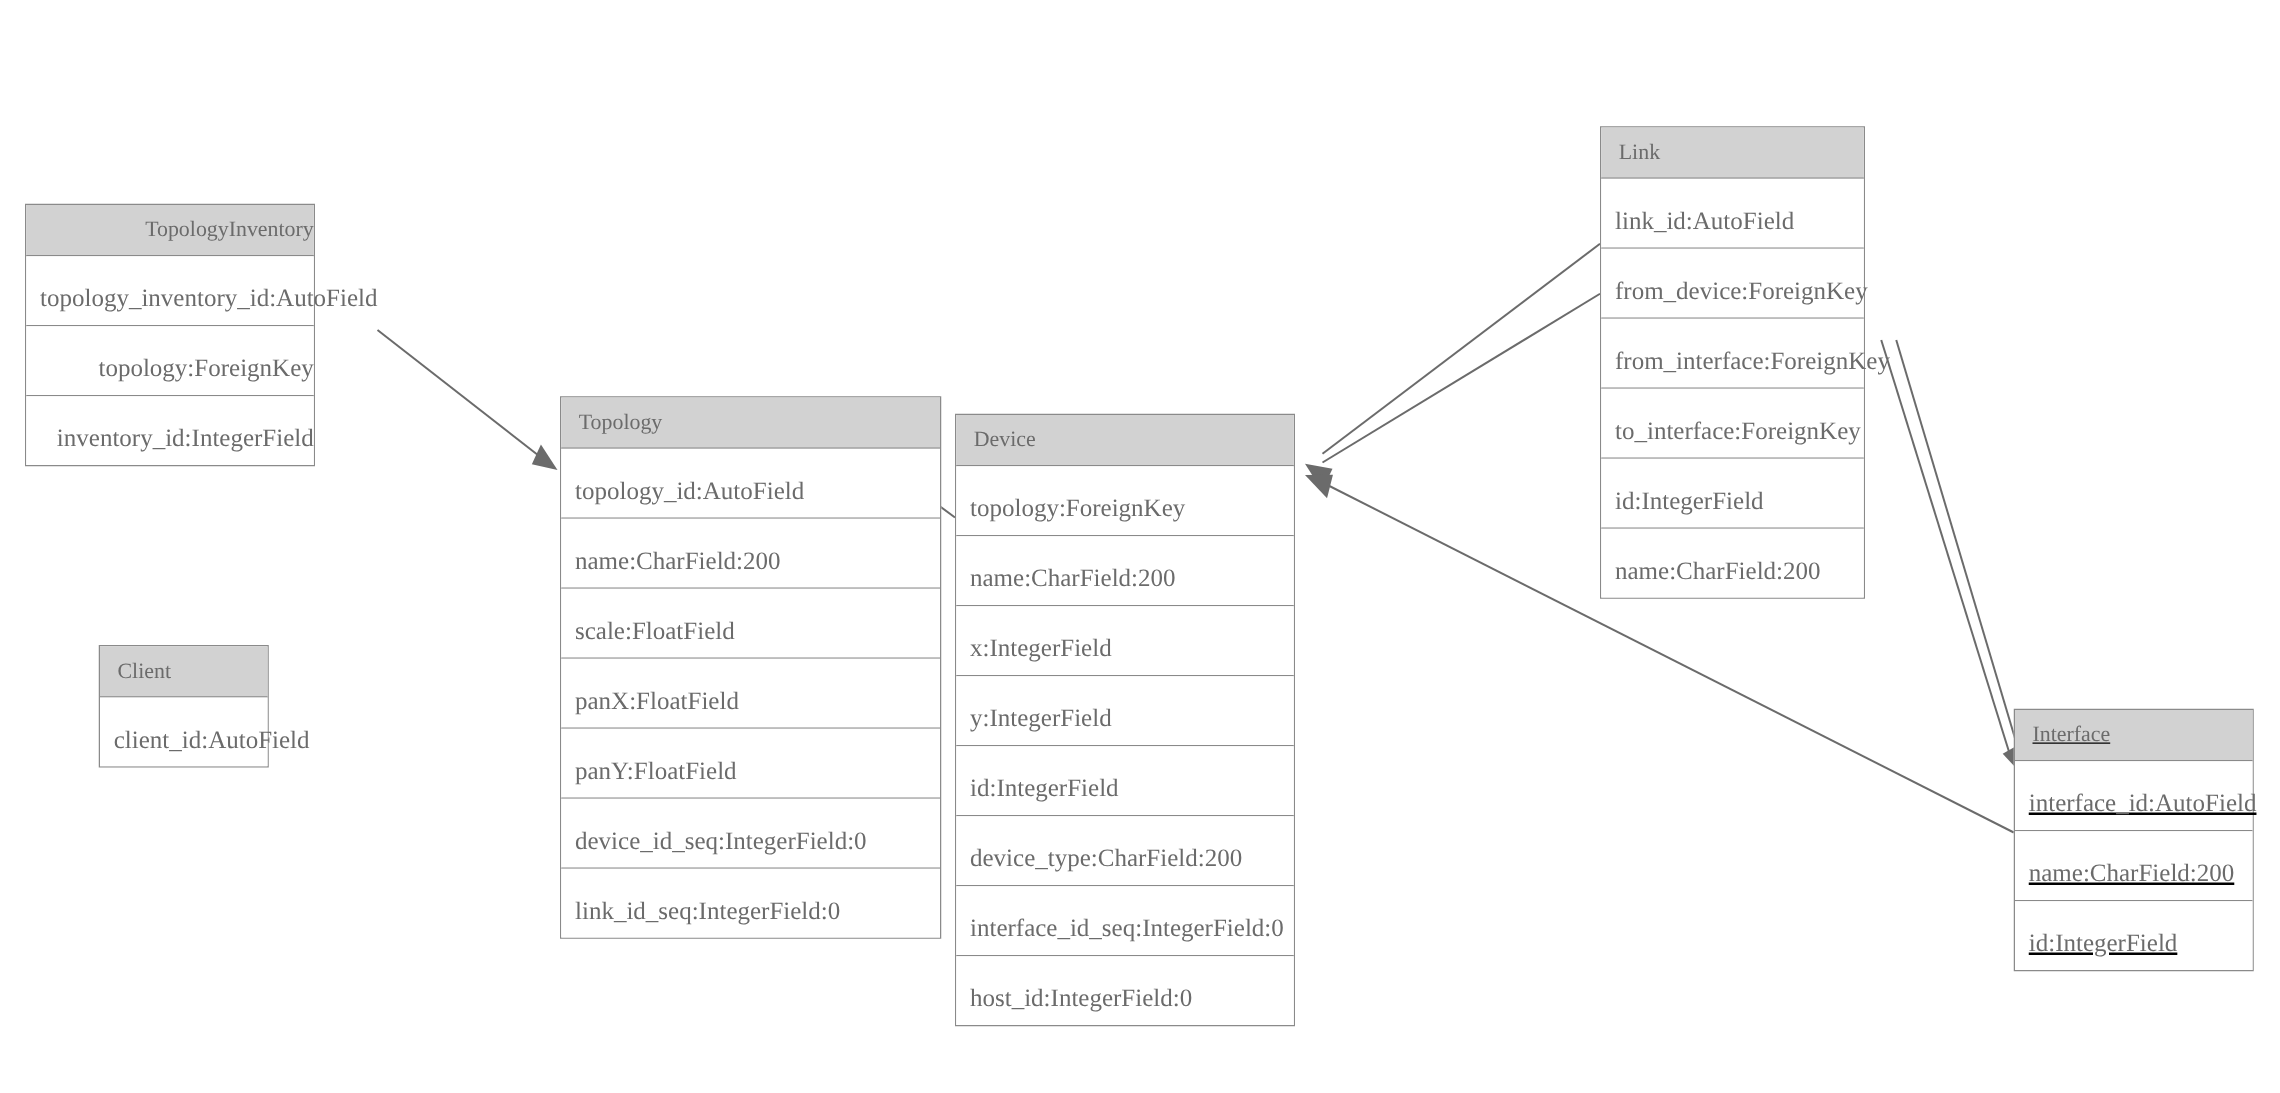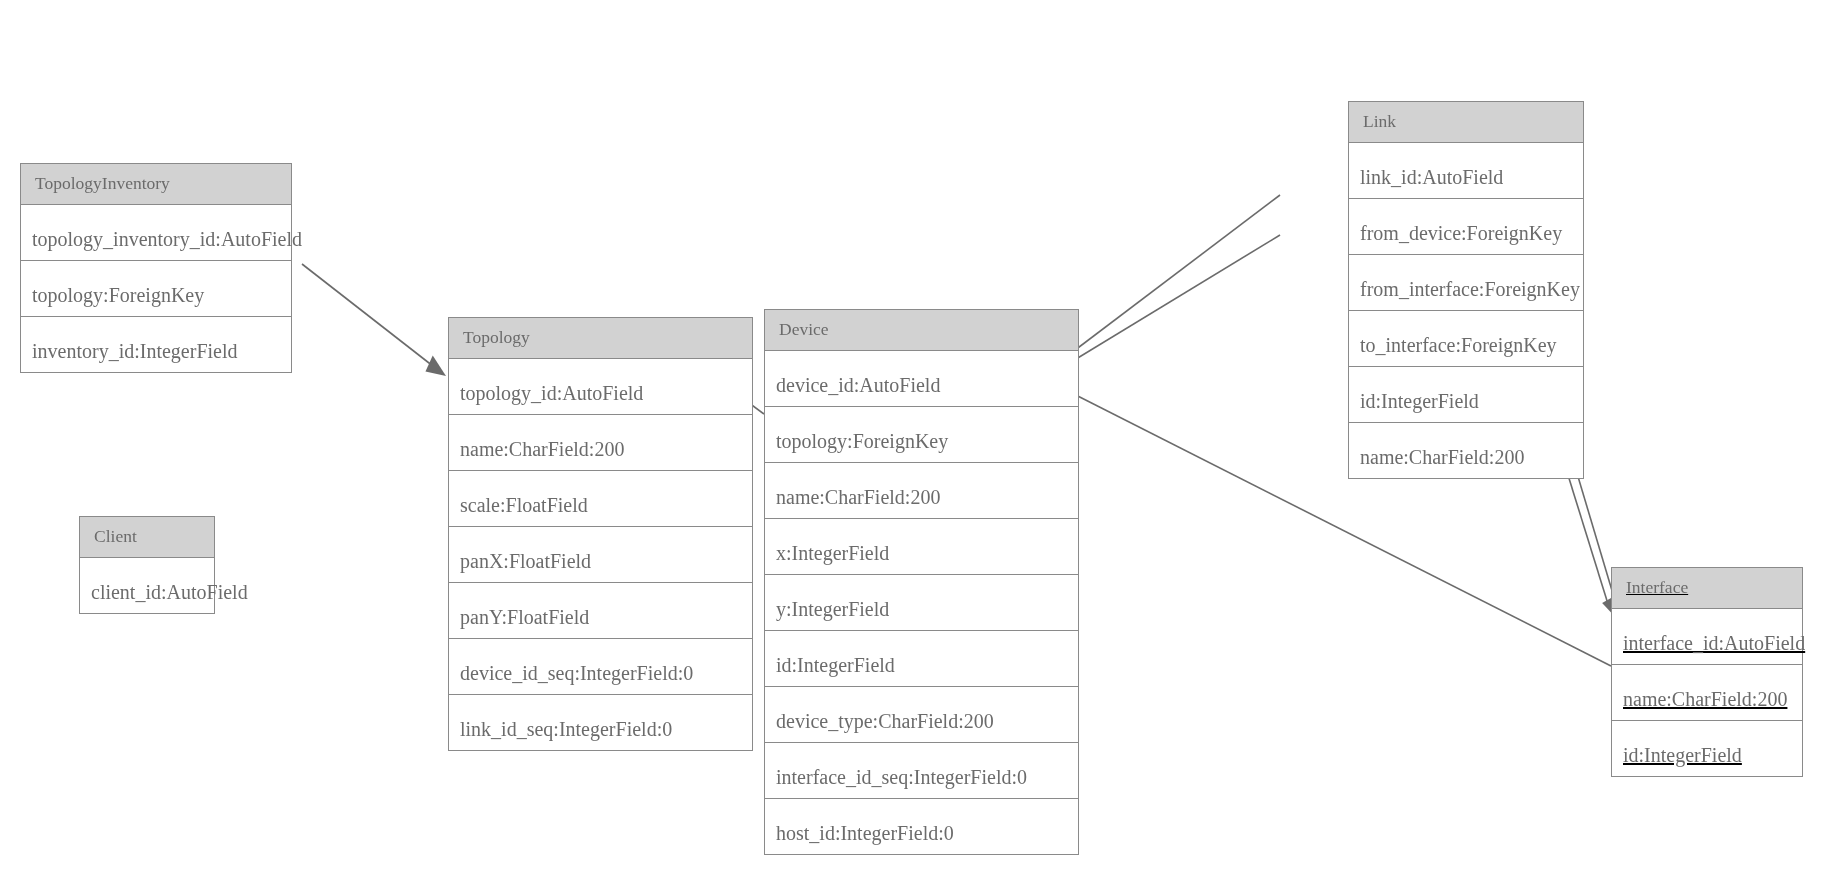--- a/index.html
+++ b/index.html
@@ -93,53 +93,52 @@
     </g>
 
     <g>
       <line x1="1517" y1="272" x2="1616" y2="604" stroke="#6b6b6b" stroke-width="1.6" fill="none"></line>
     </g>
 
     <polygon points="0,0 -25,-9 -21,10" transform="translate(1618,620) rotate(72.5)" fill="#6b6b6b"></polygon>
   </svg>
 
   <div id="entity-layer">
-      <div class="entity" style="left: 20px; top: 163px; width: 272px;">
+      <div class="entity" style="left: 20px; top: 163px; width: 232px; text-align: right;">
         <div class="entity-header">TopologyInventory</div>
         <div class="entity-field">topology_inventory_id:AutoField</div>
         <div class="entity-field">topology:ForeignKey</div>
         <div class="entity-field">inventory_id:IntegerField</div>
       </div>
       <div class="entity" style="left: 448px; top: 317px; width: 305px;">
         <div class="entity-header">Topology</div>
         <div class="entity-field">topology_id:AutoField</div>
         <div class="entity-field">name:CharField:200</div>
         <div class="entity-field">scale:FloatField</div>
         <div class="entity-field">panX:FloatField</div>
         <div class="entity-field">panY:FloatField</div>
         <div class="entity-field">device_id_seq:IntegerField:0</div>
         <div class="entity-field">link_id_seq:IntegerField:0</div>
       </div>
       <div class="entity" style="left: 79px; top: 516px; width: 136px;">
         <div class="entity-header">Client</div>
         <div class="entity-field">client_id:AutoField</div>
       </div>
-      <div class="entity" style="left: 764px; top: 309px; width: 315px;">
+      <div class="entity" style="left: 764px; top: 331px; width: 272px;">
         <div class="entity-header">Device</div>
-        <div class="entity-field">device_id:AutoField</div>
         <div class="entity-field">topology:ForeignKey</div>
         <div class="entity-field">name:CharField:200</div>
         <div class="entity-field">x:IntegerField</div>
         <div class="entity-field">y:IntegerField</div>
         <div class="entity-field">id:IntegerField</div>
         <div class="entity-field">device_type:CharField:200</div>
         <div class="entity-field">interface_id_seq:IntegerField:0</div>
         <div class="entity-field">host_id:IntegerField:0</div>
       </div>
-      <div class="entity" style="left: 1348px; top: 101px; width: 236px;">
+      <div class="entity" style="left: 1280px; top: 101px; width: 212px;">
         <div class="entity-header">Link</div>
         <div class="entity-field">link_id:AutoField</div>
         <div class="entity-field">from_device:ForeignKey</div>
         <div class="entity-field">from_interface:ForeignKey</div>
         <div class="entity-field">to_interface:ForeignKey</div>
         <div class="entity-field">id:IntegerField</div>
         <div class="entity-field">name:CharField:200</div>
       </div>
       <div class="entity" style="left: 1611px; top: 567px; width: 192px; text-decoration: underline;">
         <div class="entity-header">Interface</div>

